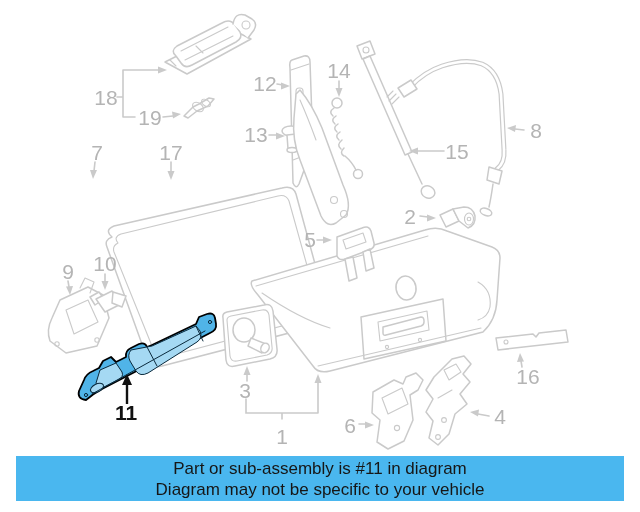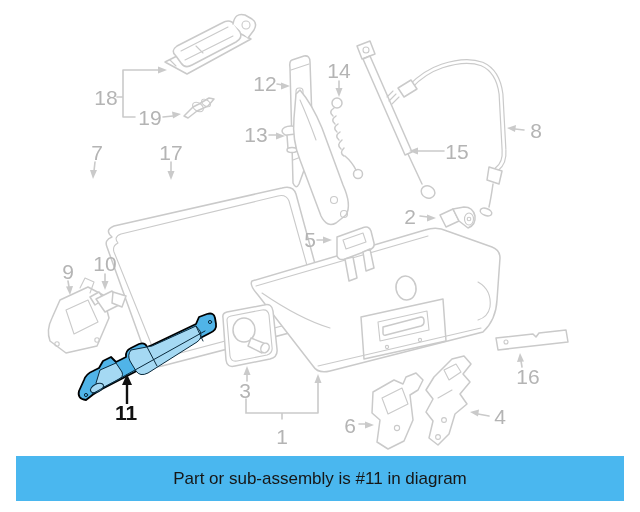--- a/index.html
+++ b/index.html
@@ -238,14 +238,15 @@
       <text class="lbl" x="457" y="159">15</text>
       <text class="lbl" x="528" y="384">16</text>
       <text class="lbl" x="171" y="160">17</text>
       <text class="lbl" x="106" y="105">18</text>
       <text class="lbl" x="150" y="125">19</text>
     </g>
   </svg>
 
   <div class="banner">
     <div>Part or sub-assembly is #11 in diagram</div>
+    <div>Diagram may not be specific to your vehicle</div>
   </div>
 </div>
 
 </body></html>

